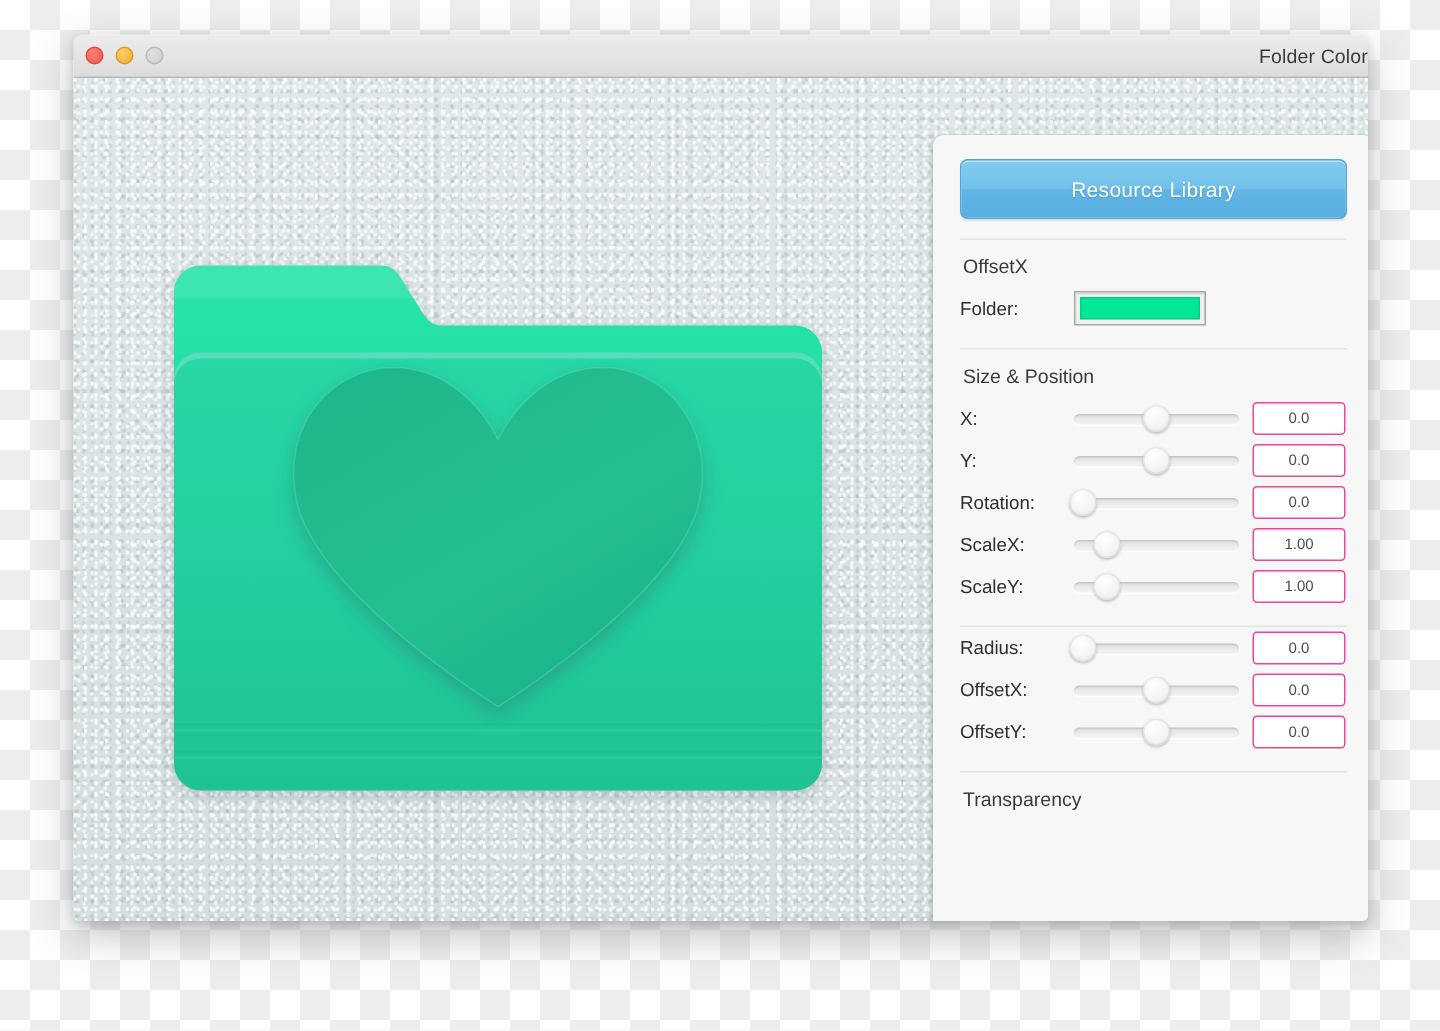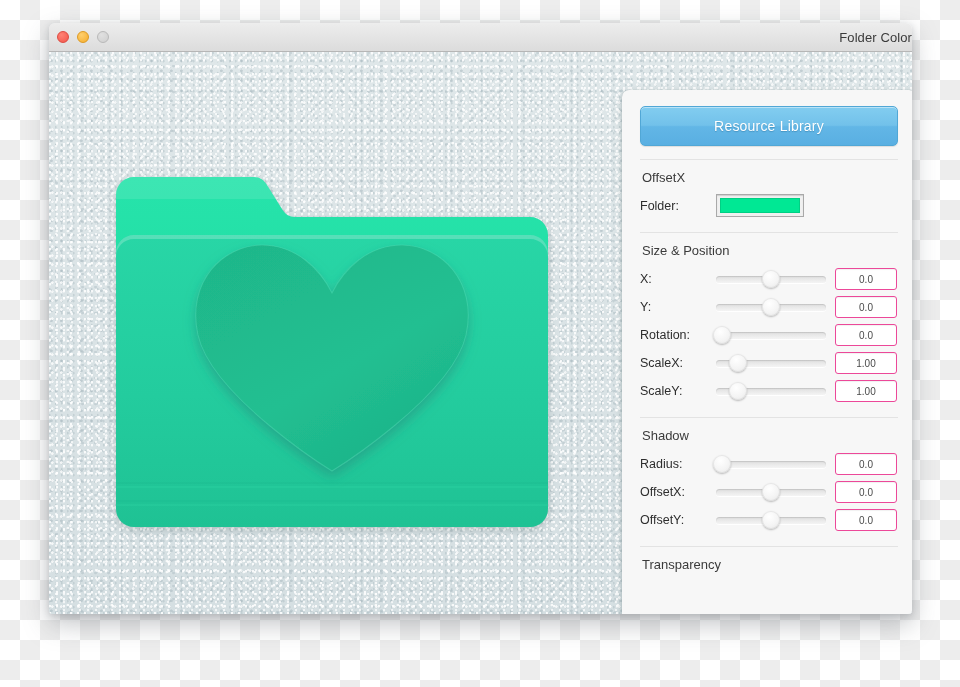--- a/index.html
+++ b/index.html
@@ -384,21 +384,20 @@
             <span class="row-label">ScaleY:</span>
             <div class="slider">
               <div class="track"></div>
               <div class="knob" style="left:20%"></div>
             </div>
             <div class="value-field">1.00</div>
           </div>
 
           <hr class="sep">
 
-          <div class="section-title">Shadow</div>
 
           <div class="row">
             <span class="row-label">Radius:</span>
             <div class="slider">
               <div class="track"></div>
               <div class="knob" style="left:5%"></div>
             </div>
             <div class="value-field">0.0</div>
           </div>
 

